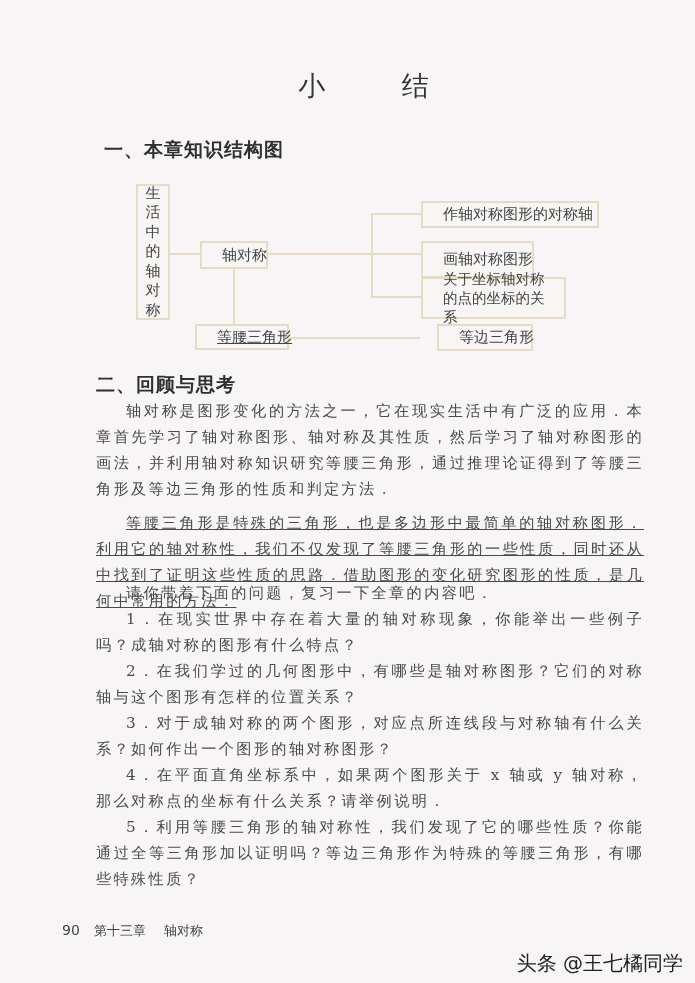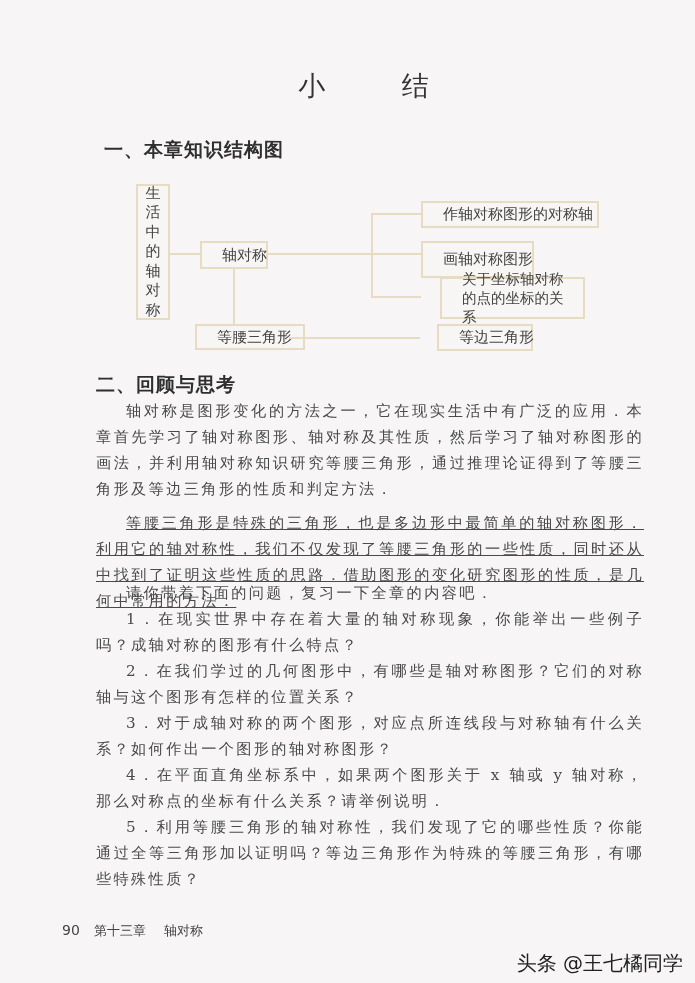--- a/index.html
+++ b/index.html
@@ -125,32 +125,32 @@
   </div>
 
   <div class="line" style="left:170px; top:253px; width:30px; height:2px;"></div>
 
   <div class="box" style="left:200px; top:241px; width:68px; height:28px;">轴对称</div>
 
   <div class="line" style="left:268px; top:253px; width:105px; height:2px;"></div>
 
   <div class="line" style="left:233px; top:269px; width:2px; height:55px;"></div>
 
-  <div class="box" style="left:195px; top:324px; width:110px; height:26px;">等腰三角形</div>
+  <div class="box" style="left:195px; top:324px; width:94px; height:26px;text-decoration:underline;">等腰三角形</div>
 
   <div class="line" style="left:289px; top:337px; width:131px; height:2px;"></div>
 
   <div class="line" style="left:371px; top:213px; width:2px; height:84px;"></div>
   <div class="line" style="left:371px; top:213px; width:50px; height:2px;"></div>
   <div class="line" style="left:371px; top:253px; width:50px; height:2px;"></div>
   <div class="line" style="left:371px; top:296px; width:50px; height:2px;"></div>
 
   <div class="box" style="left:421px; top:201px; width:178px; height:27px;">作轴对称图形的对称轴</div>
   <div class="box" style="left:421px; top:241px; width:113px; height:37px;">画轴对称图形</div>
-  <div class="box two-line" style="left:440px; top:277px; width:145px; height:42px; font-size:14.5px;">关于坐标轴对称的点的坐标的关系</div>
+  <div class="box two-line" style="left:421px; top:277px; width:145px; height:42px; font-size:14.5px;">关于坐标轴对称的点的坐标的关系</div>
   <div class="box" style="left:437px; top:324px; width:96px; height:27px;">等边三角形</div>
 </div>
 
 <div id="h2" class="section-heading">二、回顾与思考</div>
 
 <div class="para" style="top:398px;">
   <span class="first">轴对称是图形变化的方法之一，它在现实生活中有广泛的应用．本章首先学习了轴对称图形、轴对称及其性质，然后学习了轴对称图形的画法，并利用轴对称知识研究等腰三角形，通过推理论证得到了等腰三角形及等边三角形的性质和判定方法．</span>
 </div>
 <div class="para" style="top:510px;text-decoration:underline;">
   <span class="first">等腰三角形是特殊的三角形，也是多边形中最简单的轴对称图形．利用它的轴对称性，我们不仅发现了等腰三角形的一些性质，同时还从中找到了证明这些性质的思路．借助图形的变化研究图形的性质，是几何中常用的方法．</span>

